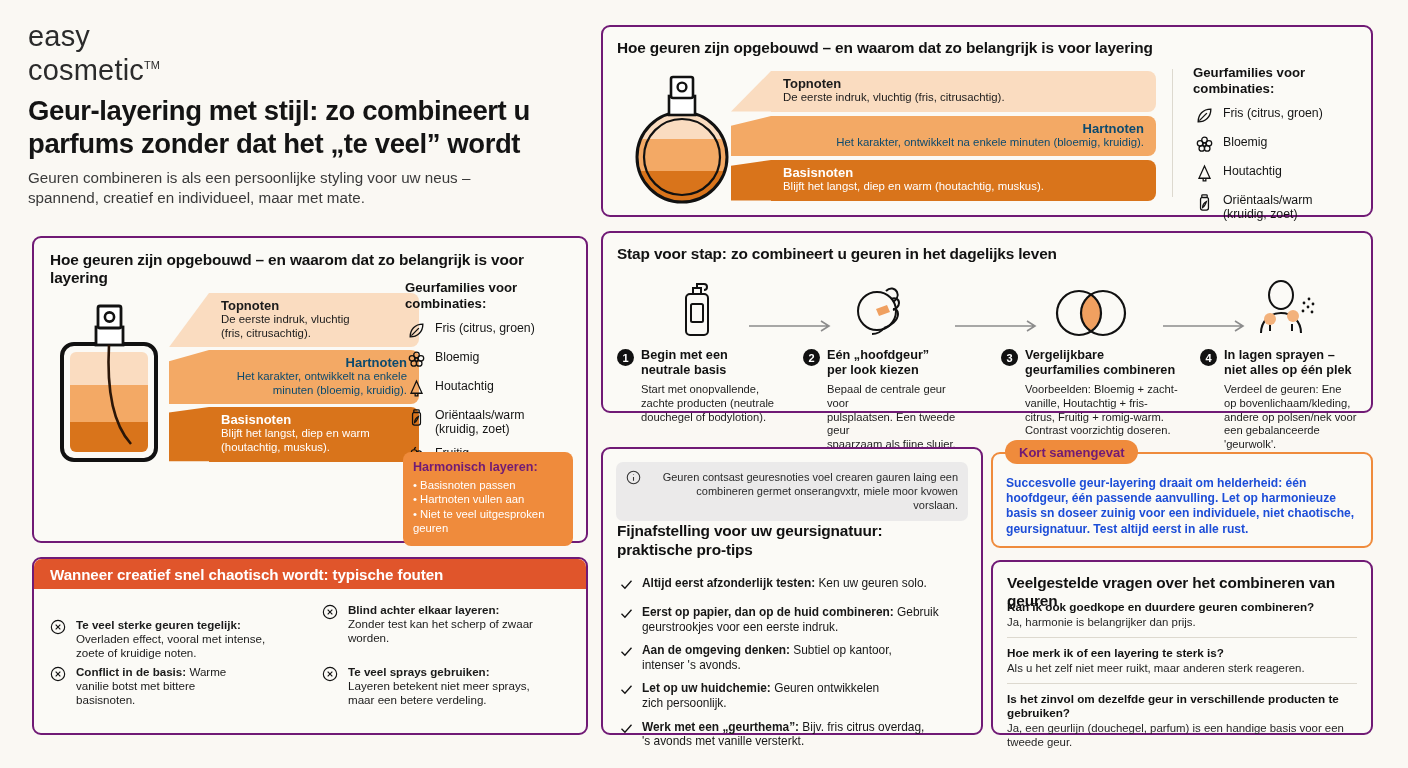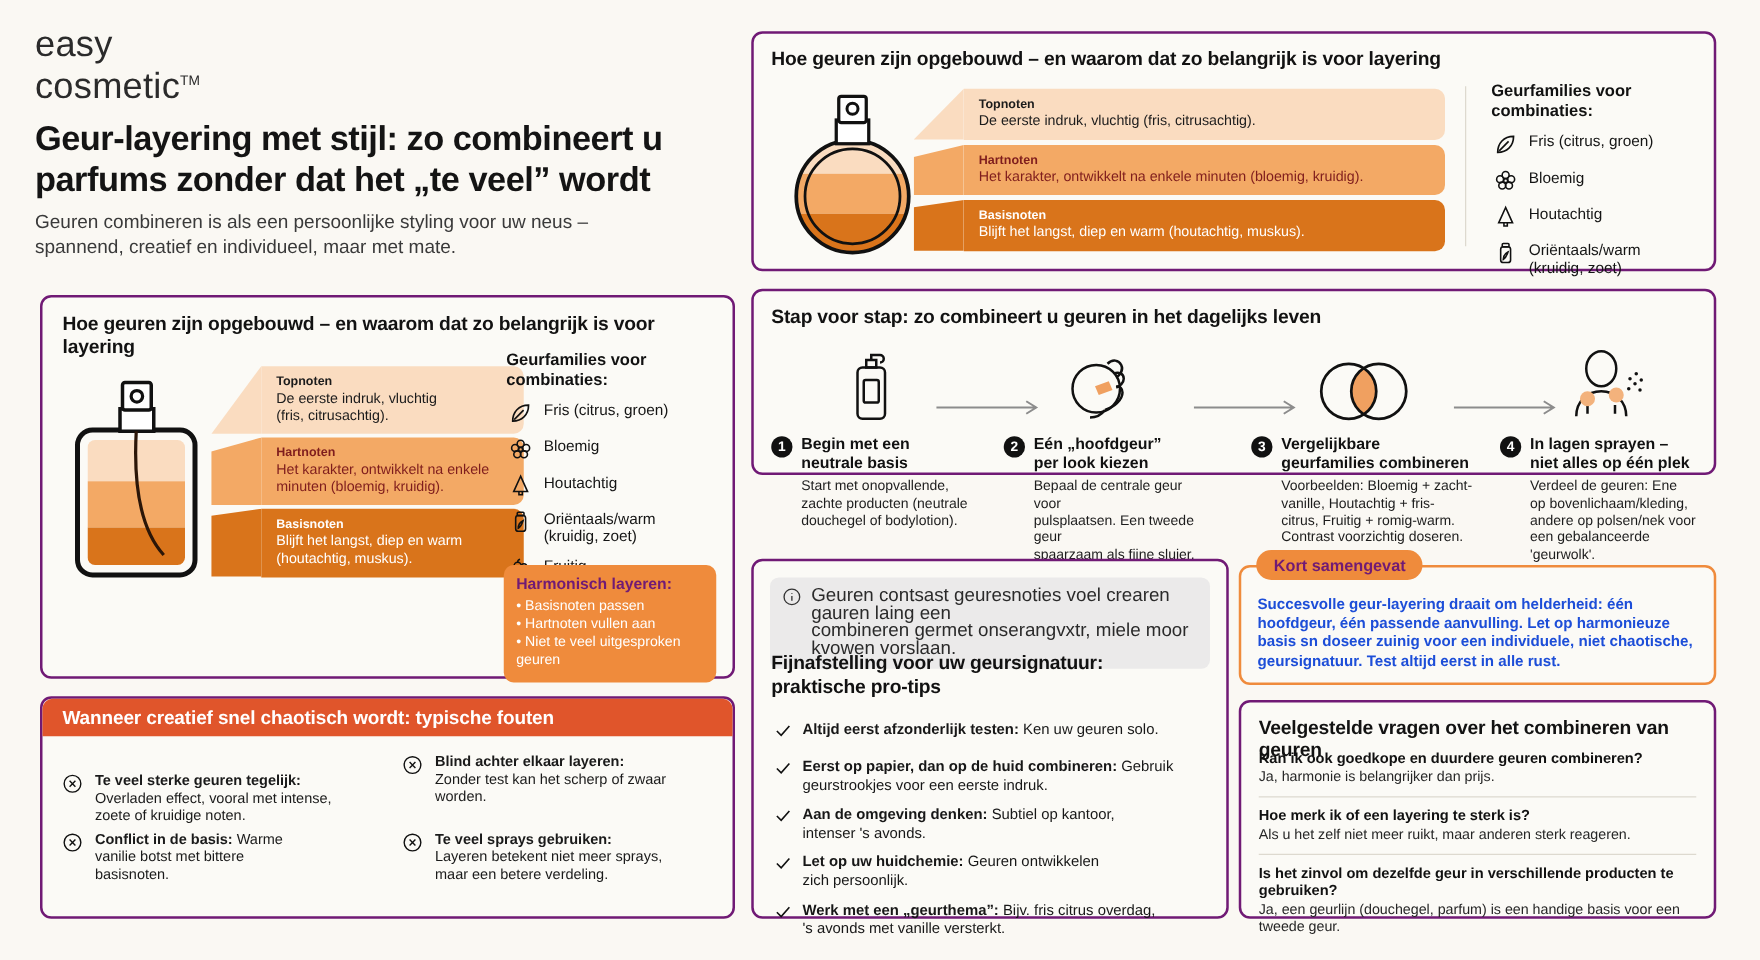--- a/index.html
+++ b/index.html
@@ -31,24 +31,24 @@
   
   .panel-h { font-size: 15.4px; font-weight: 700; color: #121212; letter-spacing: -.15px; }
 
   
   .notes { position: relative; }
   .note {
     position: relative;
     padding: 5px 12px 7px 12px;
     border-radius: 0 8px 8px 0;
   }
-  .note .nt { font-size: 10px; font-weight: 700; line-height: 15px; }
+  .note .nt { font-size: 13px; font-weight: 700; line-height: 15px; }
   .note .nd { font-size: 11.4px; line-height: 13.6px; }
   .n-top  { background: #fadcc0; color: #1b1b1b; }
-  .n-mid  { background: #f3a965; color: #7f1d1d; }
+  .n-mid  { background: #f3a965; color: #0c4a6e; text-align: right; }
   .n-base { background: #d9741b; color: #ffffff; }
   .wedge { position: absolute; left: -40px; top: 0; width: 40px; height: 100%; }
 
   
   .gf-title { font-size: 13.2px; font-weight: 700; line-height: 16px; color: #111; }
   .gf-item { display: flex; align-items: flex-start; gap: 8px; margin-top: 7px; }
   .gf-item .ic { flex: 0 0 22px; height: 22px; display: flex; align-items: center; justify-content: center; }
   .gf-item .lb { font-size: 12.3px; line-height: 14.4px; color: #151515; padding-top: 2px; }
 
   
@@ -81,21 +81,21 @@
   .step .hl { font-size: 12.7px; font-weight: 700; line-height: 15.2px; color: #111; }
   .step .bd { font-size: 11.2px; line-height: 13.6px; color: #1c1c1c; margin-top: 5px; padding-left: 24px; }
   .arrow { position: absolute; top: 86px; }
 
   
   #infonote {
     position: absolute; left: 13px; top: 13px; right: 13px;
     background: #ebeaea; border-radius: 7px; padding: 8px 10px 9px 10px;
     display: flex; gap: 8px;
   }
-  #infonote .tx { font-size: 15px; line-height: 14px; color: #2a2a2a; }
+  #infonote .tx { font-size: 11px; line-height: 14px; color: #2a2a2a; text-align: right; }
   .tip { display: flex; gap: 7px; margin-top: 9px; }
   .tip .ck { flex: 0 0 16px; padding-top: 1px; }
   .tip .tx { font-size: 11.9px; line-height: 14.6px; color: #171717; }
   .tip .tx b { font-weight: 700; }
 
   
   #summary { position: absolute; left: 991px; top: 452px; width: 382px; height: 96px;
              border: 2px solid #ef8b3c; border-radius: 9px; background: #fbfaf6; }
   #summary .tag {
     position: absolute; left: 12px; top: -14px; height: 24px;
@@ -421,21 +421,21 @@
           </svg>
       </span>
       <span class="tx">
         <b>Te veel sprays gebruiken:</b><br>
         <span>Layeren betekent niet meer sprays,</span><br>
         <span>maar een betere verdeling.</span>
       </span>
     </div>
   </div>
 
-  <div class="panel" id="p-steps" style="left:601px; top:231px; width:772px; height:149px;">
+  <div class="panel" id="p-steps" style="left:601px; top:231px; width:772px; height:182px;">
     <div class="panel-h" style="position:absolute; left:14px; top:12px;">Stap voor stap: zo combineert u geuren in het dagelijks leven</div>
 
     <div class="step" style="left:14px;">
       <div class="art">
         <svg width="56" height="60" viewBox="0 0 56 60" fill="none" stroke="#111" stroke-width="2">
           <rect x="17" y="15" width="22" height="41" rx="4"></rect>
           <rect x="22" y="25" width="12" height="18" rx="1.5"></rect>
           <rect x="24" y="9" width="8" height="6"></rect>
           <path d="M28 9V5h7a3 3 0 0 1 0 6"></path>
         </svg>

